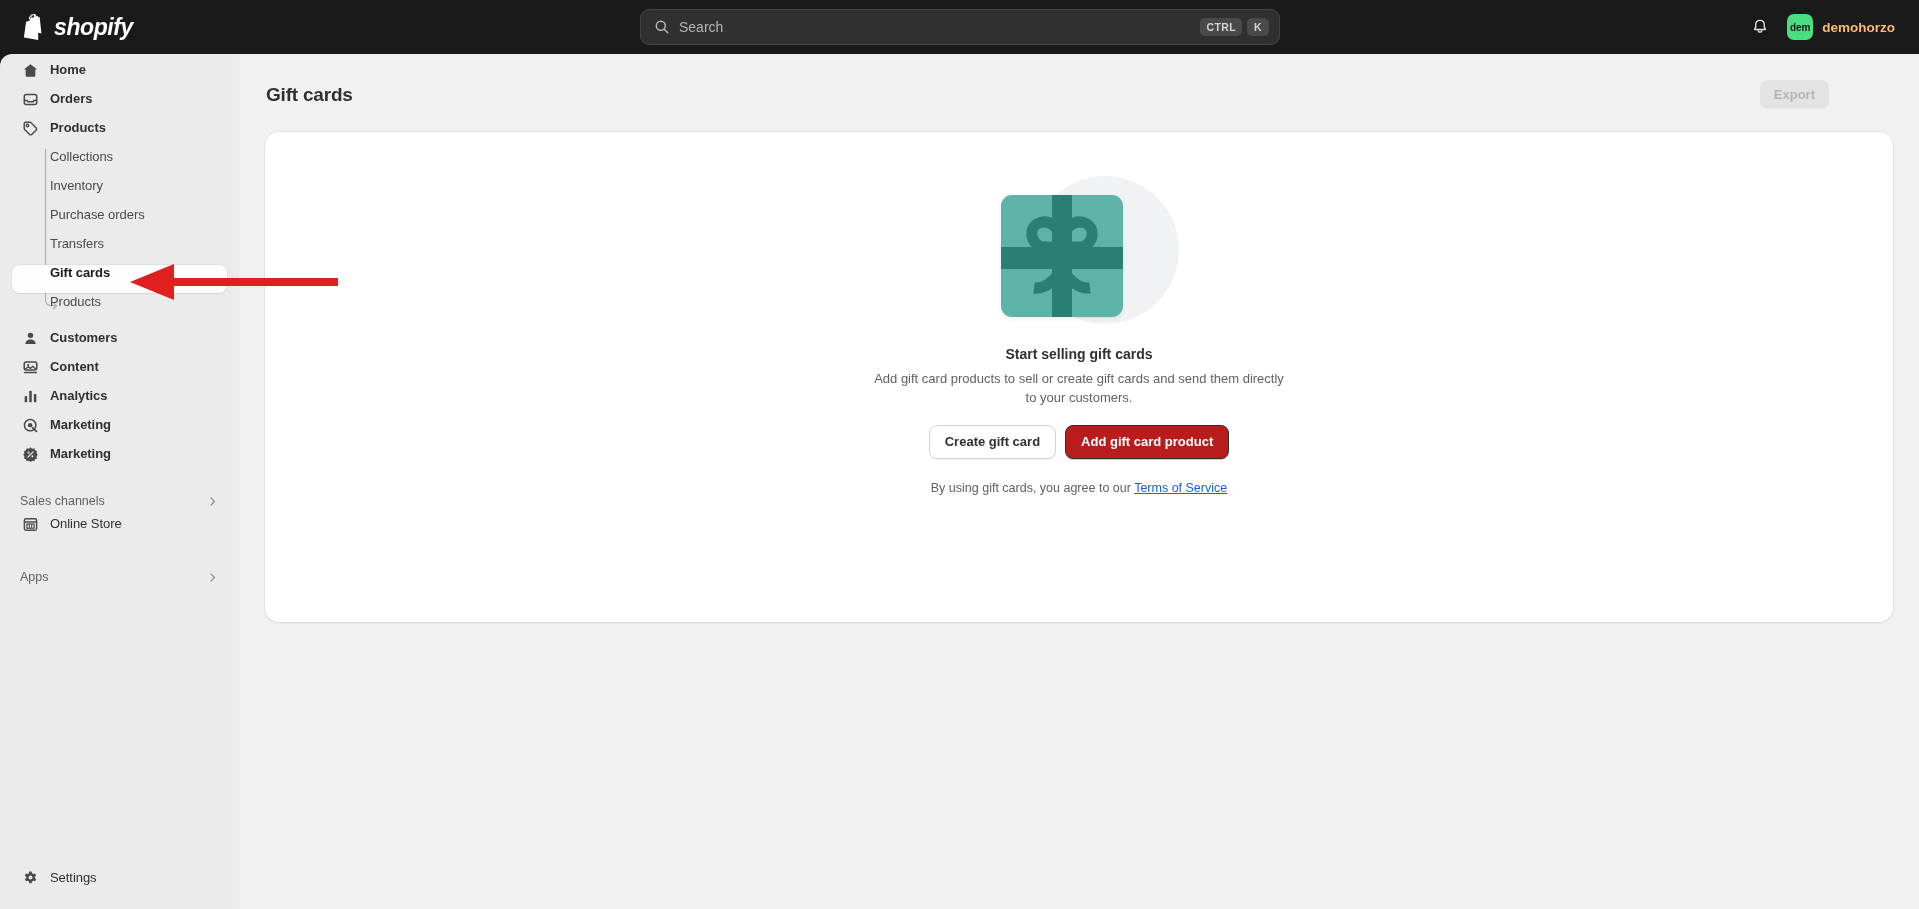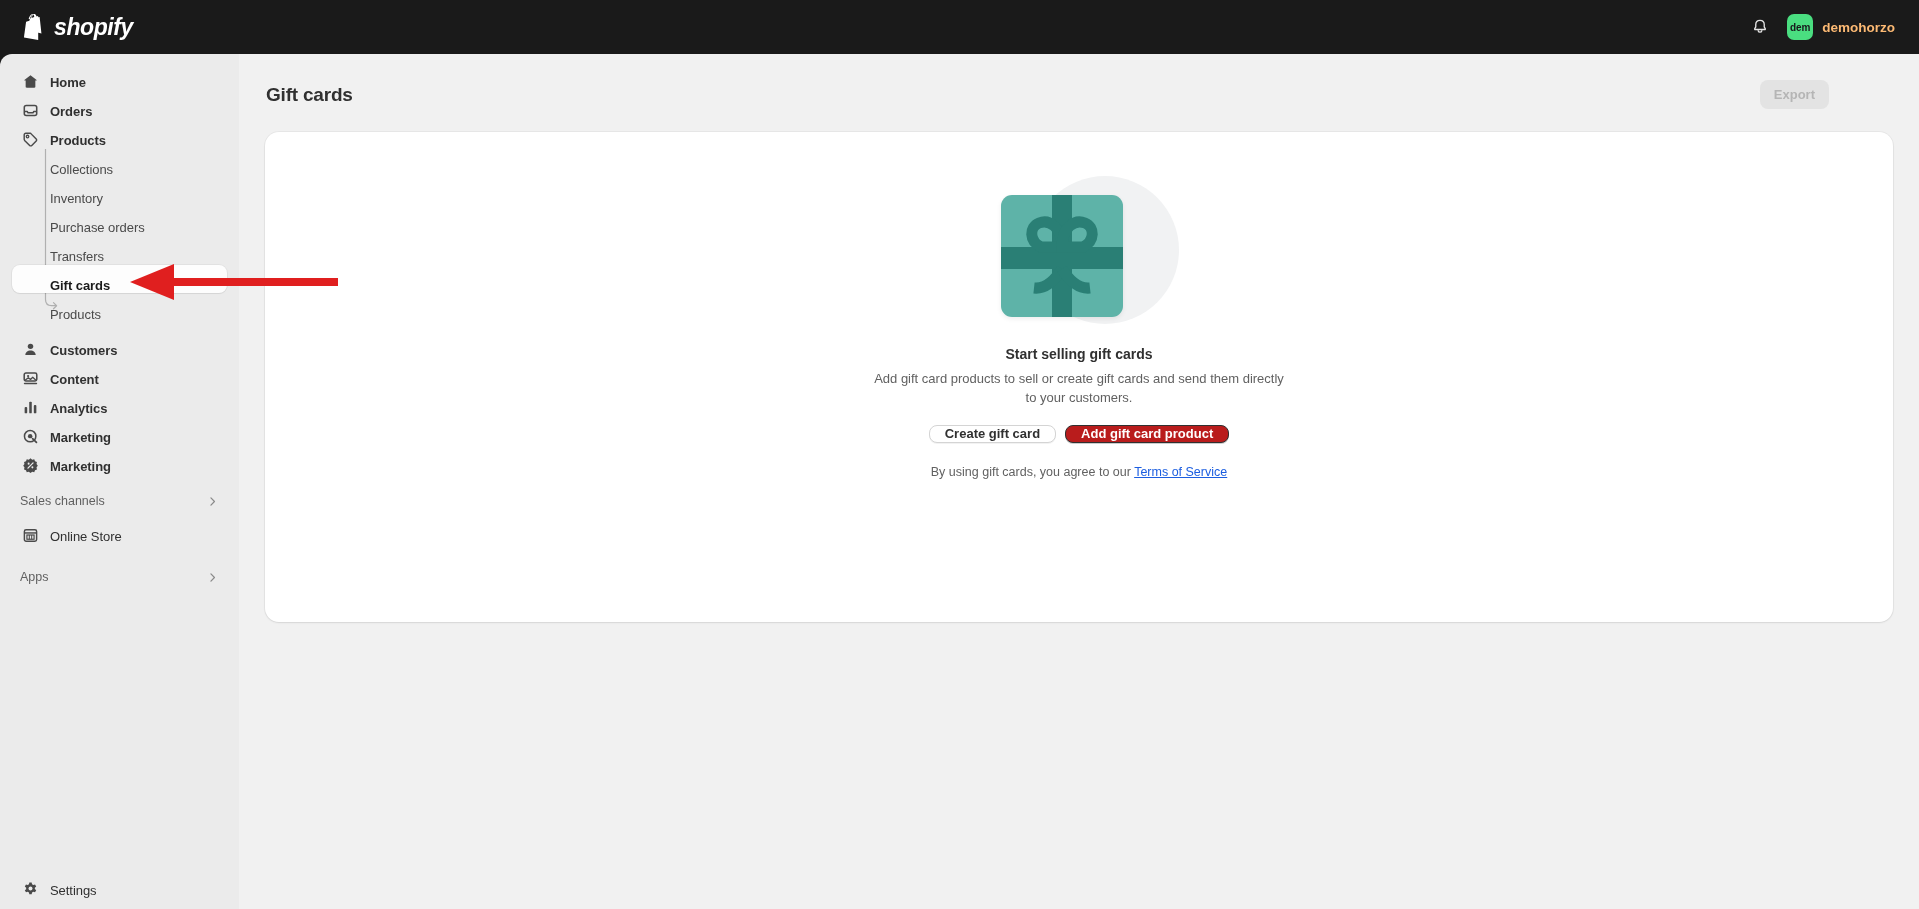--- a/index.html
+++ b/index.html
@@ -130,21 +130,21 @@
     width: 239px;
     height: 855px;
     background: #ebebeb;
     border-top-left-radius: 12px;
     padding-top: 8px;
   }
   #nav-scroll { padding: 0 12px; }
 
   .nav-item {
     display: flex;
-    align-items: flex-end;
+    align-items: flex-start;
     height: 28px;
     border-radius: 8px;
     padding: 0 8px;
     margin-bottom: 1px;
     cursor: pointer;
     position: relative;
   }
   .nav-item .ic {
     width: 20px;
     flex: 0 0 20px;
@@ -289,21 +289,21 @@
   #btn-row {
     margin-top: 18px;
     display: flex;
     gap: 9px;
   }
   .btn {
     border-radius: 8px;
     font-size: 13px;
     font-weight: 600;
     font-family: "Liberation Sans", sans-serif;
-    padding: 0 15px;
+    padding: 8px 15px;
     cursor: pointer;
     line-height: 1.2;
   }
   .btn-secondary {
     background: #ffffff;
     color: #303030;
     border: 1px solid #d4d4d4;
     box-shadow: 0 1px 0 rgba(0,0,0,0.05);
   }
   .btn-primary {
@@ -349,20 +349,31 @@
 <div id="topbar">
 
   <div id="brand">
     <svg class="logo-mark" viewBox="0 0 22 26">
       <path fill="#ffffff" d="M15.6 3.1c-.1-.1-.3-.1-.4-.1l-1 .2s-.7-.7-.8-.8c-.1-.1-.2-.1-.4-.1l-.6 15.9 5.1 1.2S15.7 3.3 15.6 3.1z"></path>
       <path fill="#ffffff" d="M12.9 2.3c-.1 0-.3.1-.4.1-.1-.4-.3-.9-.6-1.4-.4-.8-1.1-1.2-1.8-1.2C9.1-.2 7.8.8 6.8 2.6 6.1 3.9 5.6 5.5 5.4 6.7l-2.5.8c-.7.2-.8.3-.9 1C1.9 9 0 23.5 0 23.5L14.2 26V2.2c-.1 0-.9.1-1.3.1zM10.3 3.1l-2.7.8c.3-1 .7-2 1.2-2.6.2-.2.5-.5.8-.7.3.7.4 1.7.7 2.5zm-1.7-3c.3 0 .5.1.7.2-.3.2-.6.4-.9.8-.7.8-1.2 2-1.5 3.2l-2.2.7C5.2 3.1 6.8.1 8.6.1z"></path>
     </svg>
     <span class="wordmark">shopify</span>
   </div>
 
+  <div id="search-wrap">
+    <div id="searchbox">
+      <svg class="s-icon" width="16" height="16" viewBox="0 0 20 20">
+        <circle cx="8.5" cy="8.5" r="5.6" fill="none" stroke="#b5b5b5" stroke-width="1.9"></circle>
+        <line x1="12.8" y1="12.8" x2="17.2" y2="17.2" stroke="#b5b5b5" stroke-width="1.9" stroke-linecap="round"></line>
+      </svg>
+      <input id="search-input" type="text" placeholder="Search" style="">
+      <span class="kbd">CTRL</span>
+      <span class="kbd">K</span>
+    </div>
+  </div>
 
   <div id="topbar-right">
     <div id="bell-btn">
       <svg width="18" height="18" viewBox="0 0 20 20">
         <path d="M10 2.6c-2.8 0-4.7 2-4.7 4.7v2.5l-1.2 2.2c-.2.4.1.8.5.8h10.8c.4 0 .7-.4.5-.8l-1.2-2.2V7.3c0-2.7-1.9-4.7-4.7-4.7z" fill="none" stroke="#e3e3e3" stroke-width="1.5" stroke-linejoin="round"></path>
         <path d="M8 14.2c.2.9 1 1.5 2 1.5s1.8-.6 2-1.5" fill="none" stroke="#e3e3e3" stroke-width="1.5" stroke-linecap="round"></path>
       </svg>
     </div>
     <div id="user-menu">
       <div id="avatar">dem</div>

